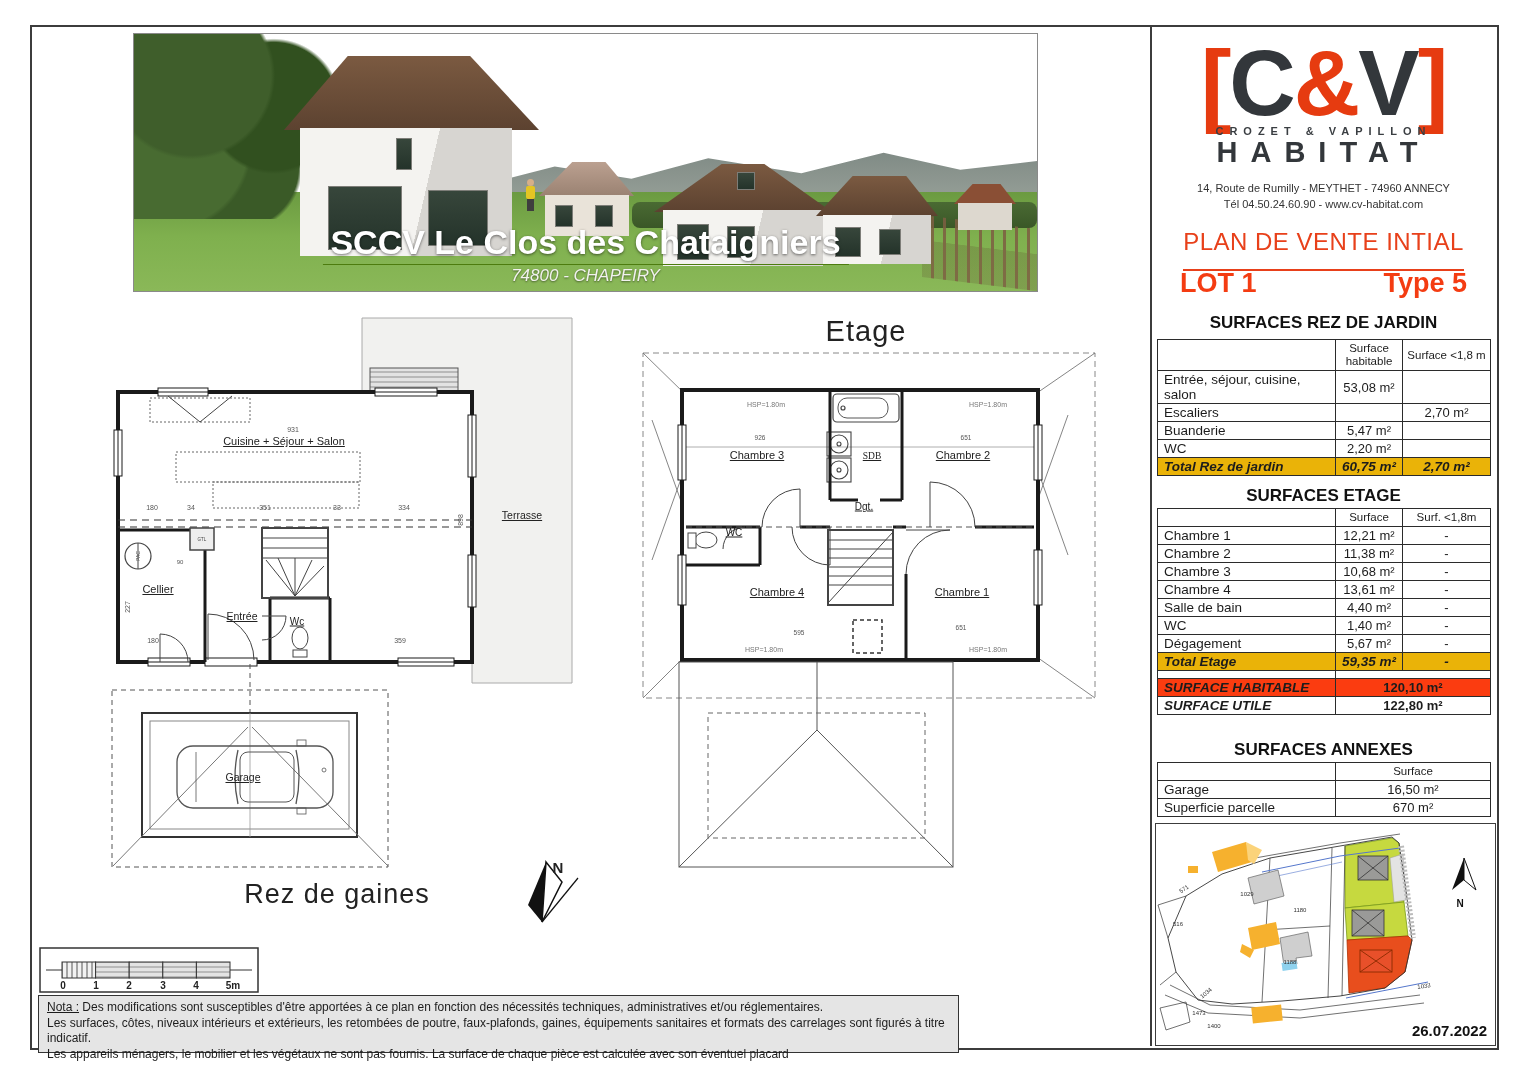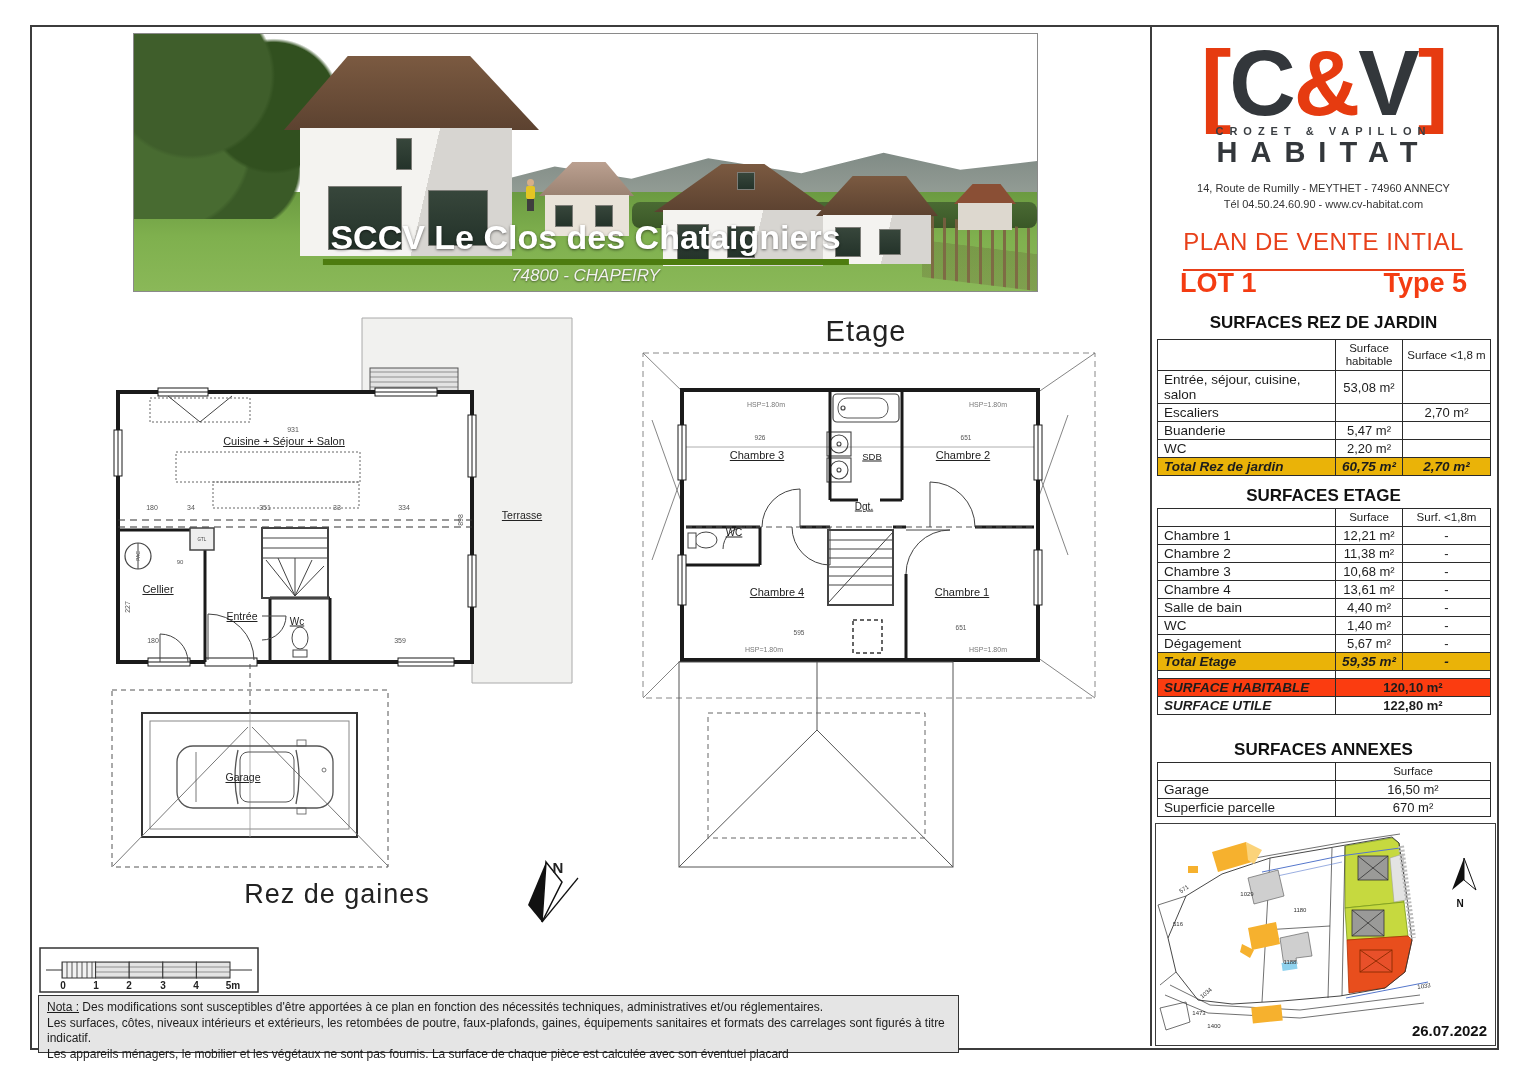--- a/index.html
+++ b/index.html
@@ -32,21 +32,21 @@
   .fence{position:absolute;left:788px;top:188px;width:115px;height:62px;transform:skewY(7deg);opacity:.85;
     background:repeating-linear-gradient(90deg,transparent 0 9px,#7d5f42 9px 12px),linear-gradient(180deg,transparent 40%,rgba(90,70,45,.25) 41%);}
   .house{position:absolute;}
   .h-roof{position:absolute;left:0;top:0;width:100%;background:linear-gradient(180deg,#7b5a41,#5c4230);}
   .h-body{position:absolute;background:linear-gradient(103deg,#f4f3f0 58%,#d7d5d1 58%);}
   .h-win{position:absolute;background:linear-gradient(180deg,#37463b,#24332a);border:1px solid #7d7d78;}
   .person-body{position:absolute;left:392px;top:152px;width:9px;height:13px;background:#e4c523;border-radius:2px;}
   .person-head{position:absolute;left:393px;top:145px;width:7px;height:7px;background:#d7af88;border-radius:50%;}
   .person-legs{position:absolute;left:393px;top:165px;width:7px;height:12px;background:#3e3e3e;}
   .banner-title{position:absolute;left:50%;bottom:26px;transform:translateX(-50%);white-space:nowrap;
-    color:#fff;font-size:34px;font-weight:bold;border-bottom:6px solid #4d7c0f;padding:0 8px 2px 8px;
+    color:#fff;font-size:34px;font-weight:bold;border-bottom:1px solid #4d7c0f;padding:0 8px 2px 8px;
     text-shadow:0 1px 3px rgba(0,0,0,.55);margin-top:14px;}
   .banner-sub{position:absolute;left:50%;bottom:5px;transform:translateX(-50%);white-space:nowrap;
     color:#f2f2ef;font-size:17px;font-style:italic;text-shadow:0 1px 2px rgba(0,0,0,.5);}
 
   
   svg.overlay{position:absolute;left:0;top:0;z-index:2;pointer-events:none;}
 
   
   .lbl{position:absolute;transform:translate(-50%,-50%);white-space:nowrap;z-index:4;color:#222;}
   .u{text-decoration:underline;}
@@ -442,21 +442,21 @@
   <div class="lbl dim" style="left:265px;top:507px;">351</div>
   <div class="lbl dim" style="left:337px;top:507px;">33</div>
   <div class="lbl dim" style="left:404px;top:507px;">334</div>
   <div class="lbl dim" style="left:180px;top:562px;font-size:6px;">90</div>
   <div class="lbl dim rot" style="left:127px;top:607px;">227</div>
   <div class="lbl dim" style="left:153px;top:640px;">180</div>
   <div class="lbl dim" style="left:400px;top:640px;">359</div>
   <div class="lbl dim rot" style="left:460px;top:520px;">898</div>
 
   <div class="lbl room u" style="left:757px;top:455px;">Chambre 3</div>
-  <div class="lbl room u" style="left:872px;top:456px;font-size:9.5px;">SDB</div>
+  <div class="lbl room u" style="left:872px;top:456px;font-size:9.5px;font-family:Liberation Serif, serif;">SDB</div>
   <div class="lbl room u" style="left:963px;top:455px;">Chambre 2</div>
   <div class="lbl room u" style="left:864px;top:506px;font-size:10px;">Dgt.</div>
   <div class="lbl room u" style="left:734px;top:532px;font-size:10px;">WC</div>
   <div class="lbl room u" style="left:777px;top:592px;">Chambre 4</div>
   <div class="lbl room u" style="left:962px;top:592px;">Chambre 1</div>
   <div class="lbl hsp" style="left:766px;top:404px;">HSP=1.80m</div>
   <div class="lbl hsp" style="left:988px;top:404px;">HSP=1.80m</div>
   <div class="lbl hsp" style="left:764px;top:649px;">HSP=1.80m</div>
   <div class="lbl hsp" style="left:988px;top:649px;">HSP=1.80m</div>
   <div class="lbl dim2" style="left:760px;top:437px;">926</div>

